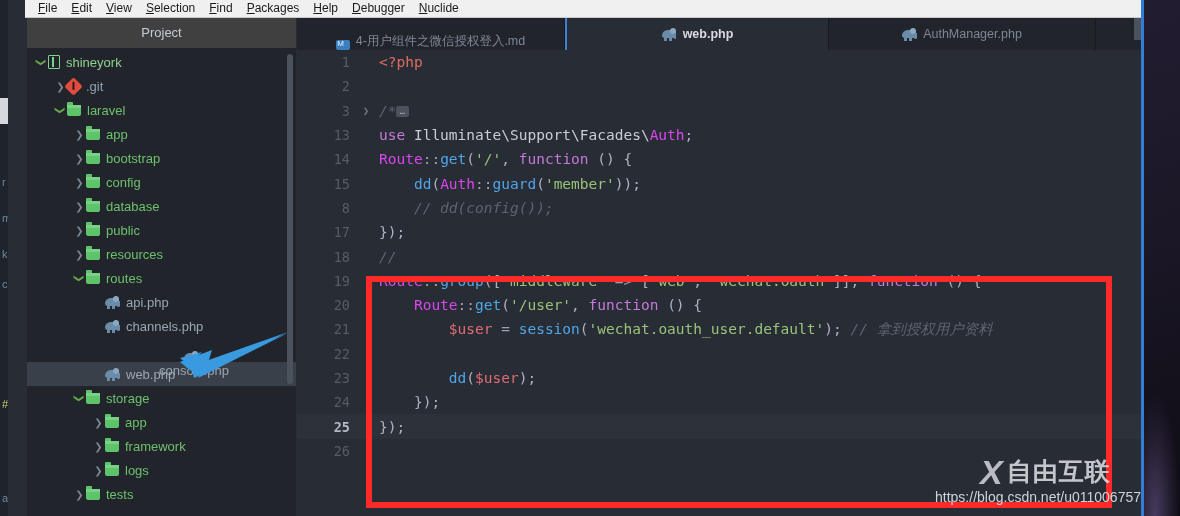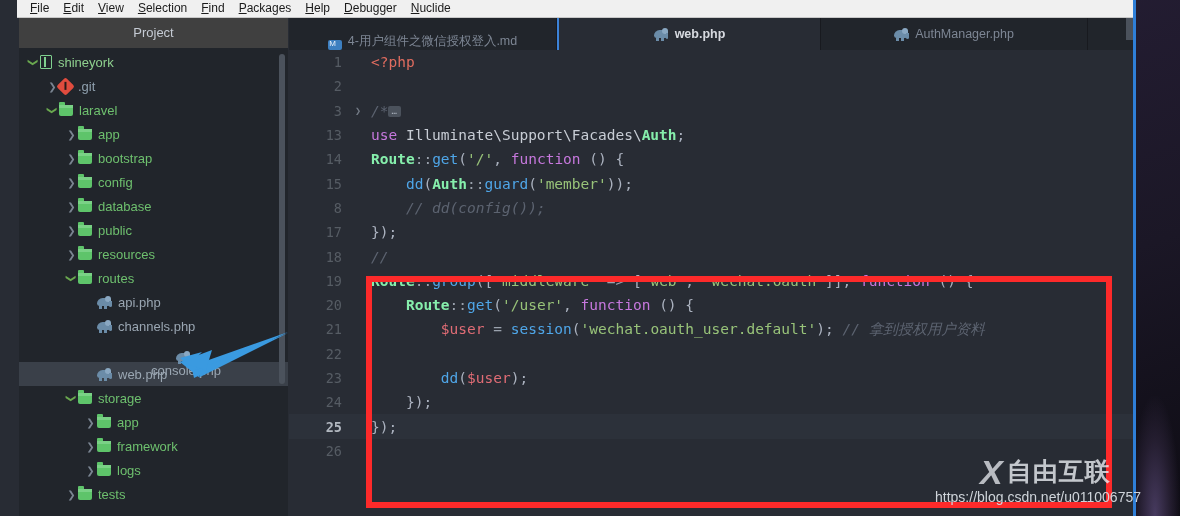--- a/index.html
+++ b/index.html
@@ -25,21 +25,21 @@
       linear-gradient(160deg, #2a2038 0%, #241d33 40%, #1b1726 70%, #0e0c14 100%);
   }
   .wallpaper:after {
     content:""; position:absolute; left:1130px; bottom:0; width:50px; height:120px;
     background: radial-gradient(ellipse at 50% 100%, #5a4a78 0%, #2a2237 45%, transparent 72%);
     opacity:.75;
   }
 
   
   .window {
-    position: absolute; top: 0; left: 0;
+    position: absolute; top: 0; left: 8px;
     width: 1136px; height: 516px;
     background: #282c34;
     border-right: 3px solid #2f7fd8;
     overflow: hidden;
   }
 
   
   .menubar {
     position: absolute; top: 0; left: 17px;
     width: 1119px; height: 18px;
@@ -213,21 +213,21 @@
   .fold {
     flex: 0 0 14px; color: #737b86; font-size: 10px;
     text-align: center;
   }
   .code-text { white-space: pre; padding-left: 6px; }
 
   
   .t-tag     { color: #e06c5f; }
   .t-kw      { color: #c678dd; }
   .t-cls     { color: #c8cdd5; }
-  .t-const   { color: #86efac; font-weight: bold; }
+  .t-const   { color: #d946ef; }
   .t-fn      { color: #4fa6e8; }
   .t-str     { color: #98c379; }
   .t-var     { color: #e06c75; }
   .t-op      { color: #9aa2ad; }
   .t-punc    { color: #abb2bf; }
   .t-cmt     { color: #5c6370; font-style: italic; }
   .t-plain   { color: #abb2bf; }
   .fold-chip {
     display:inline-block; background:#4b525c; color:#aab2bd;
     font-size:9px; border-radius:2px; padding:0 3px; line-height:11px;

